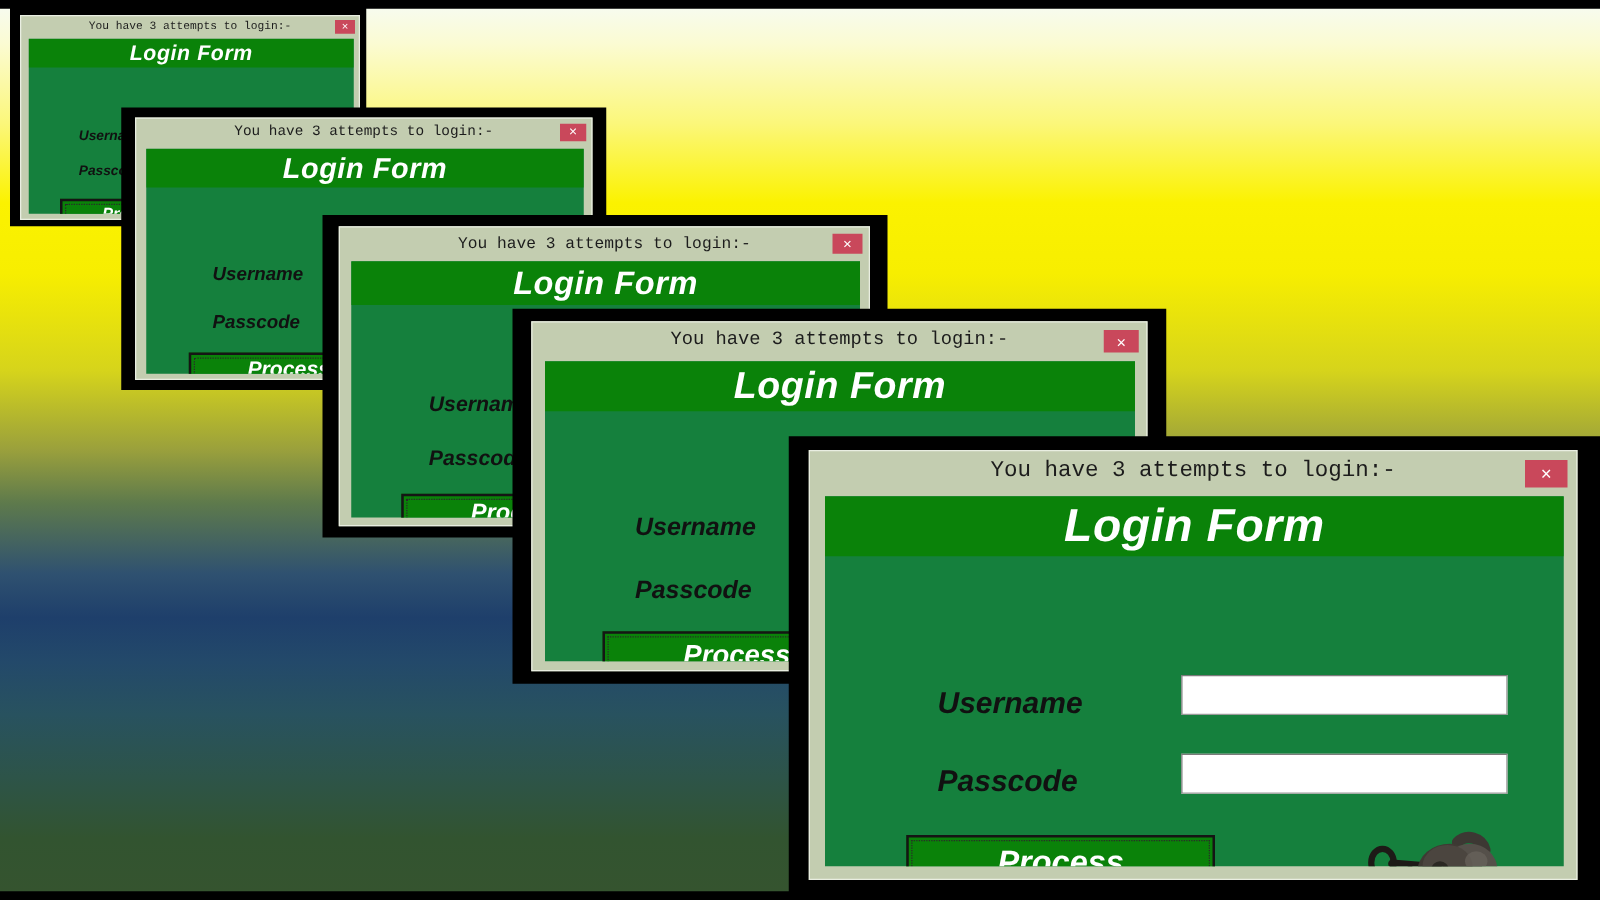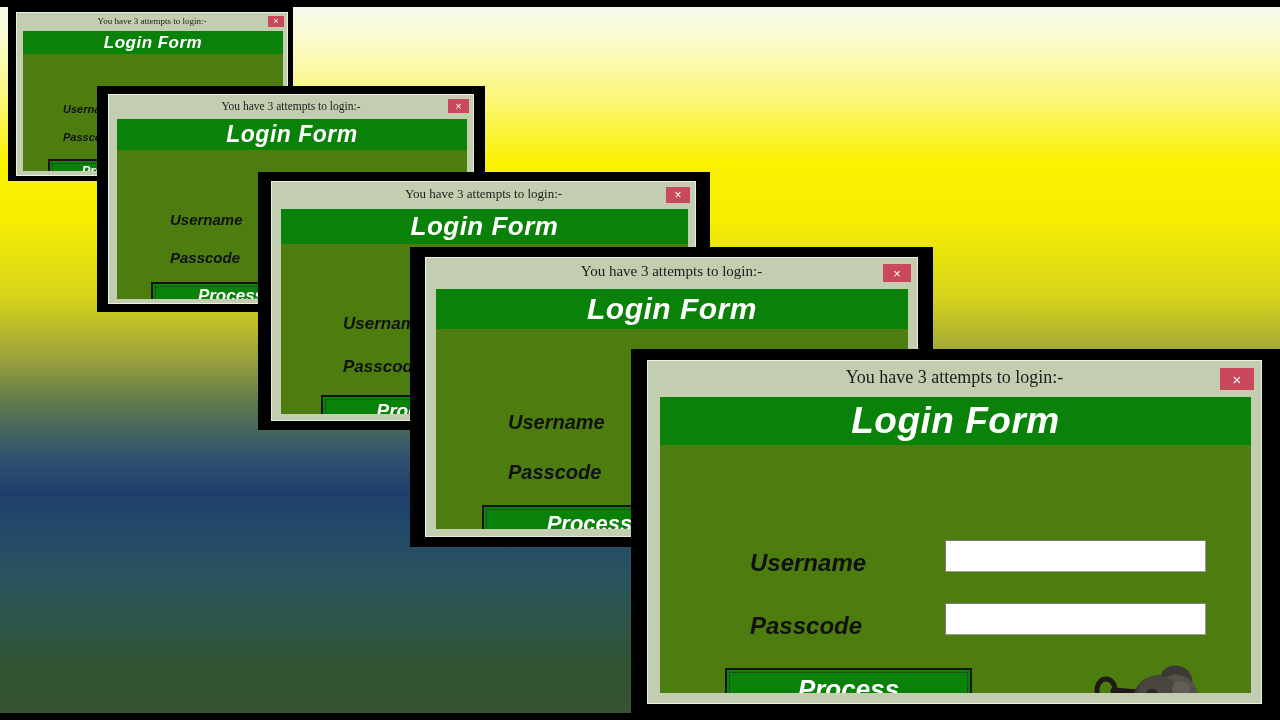--- a/index.html
+++ b/index.html
@@ -63,39 +63,39 @@
     position: absolute;
     left: 0;
     top: 0;
     width: 100%;
     display: flex;
     align-items: center;
     justify-content: center;
   }
   .title-text {
     color: #1c1c1c;
-    font-family: Liberation Serif, serif;
+    font-family: Liberation Mono, monospace;
     font-weight: 400;
     white-space: nowrap;
     text-align: center;
   }
   .close-btn {
     position: absolute;
     background: #c9485b;
     color: #ffffff;
     display: flex;
     align-items: center;
     justify-content: center;
     font-family: "Liberation Sans", sans-serif;
     line-height: 1;
     cursor: pointer;
   }
   .form-body {
     position: absolute;
-    background: #4d7c0f;
+    background: #15803d;
     overflow: hidden;
   }
   .form-header {
     position: absolute;
     left: 0;
     top: 0;
     width: 100%;
     background: #0a8209;
     display: flex;
     align-items: center;

